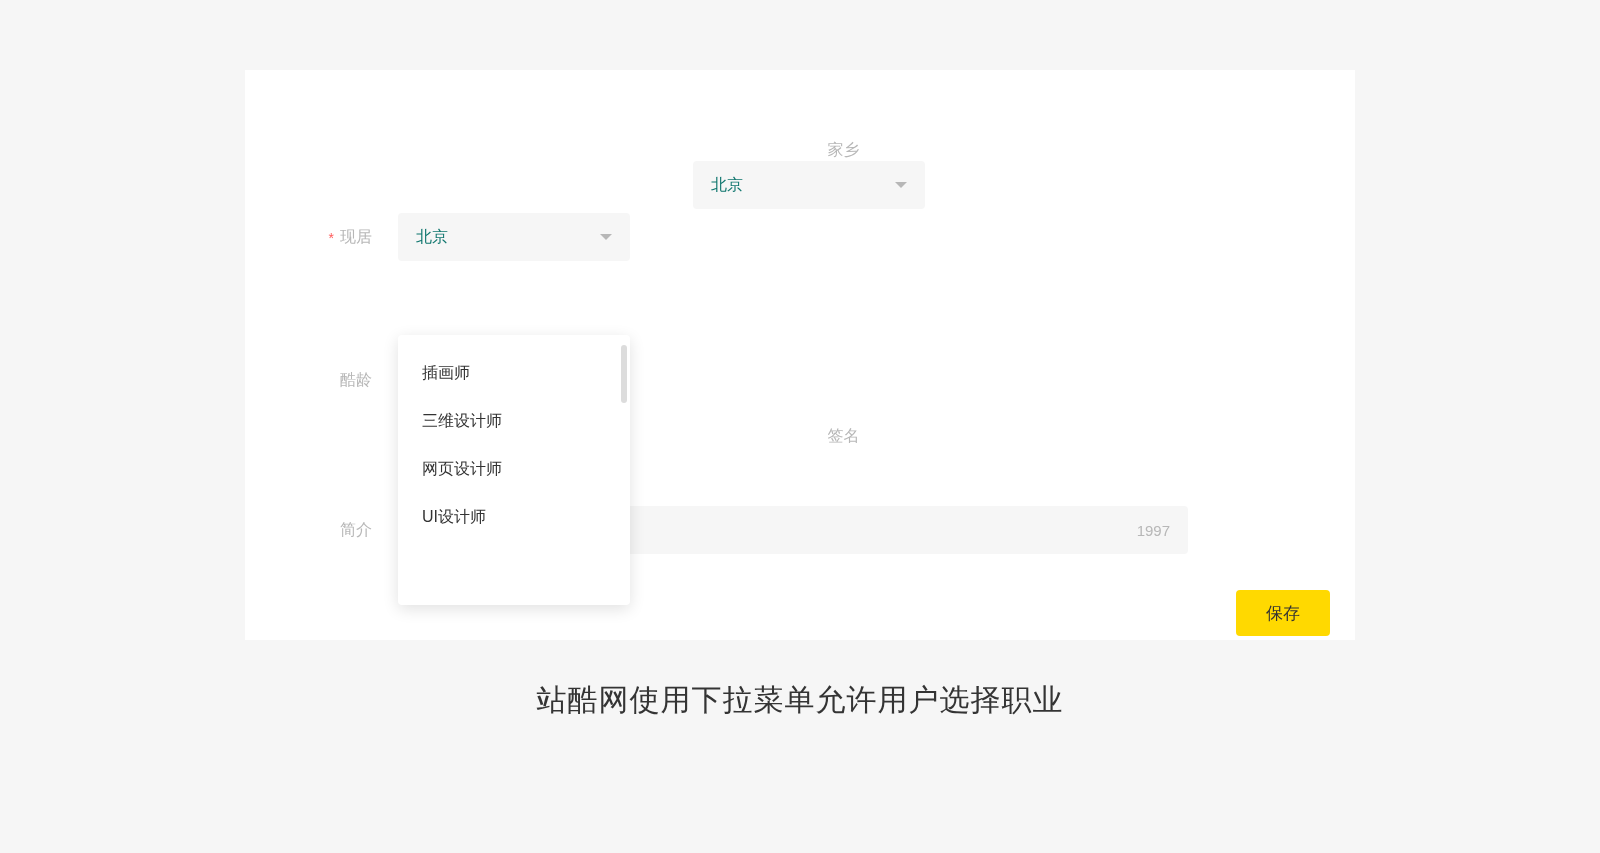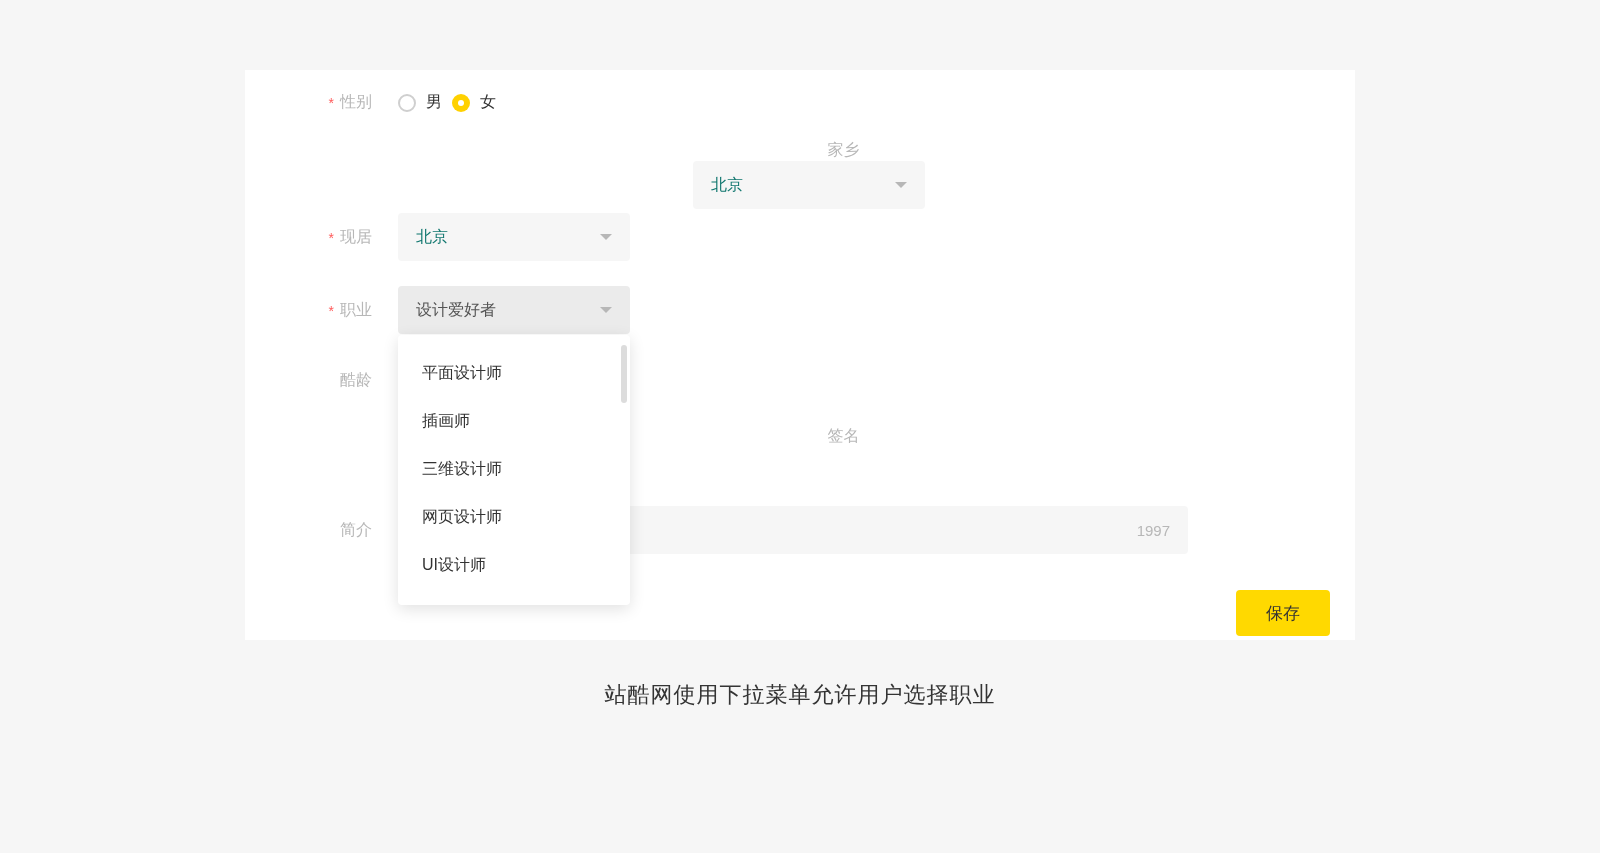--- a/index.html
+++ b/index.html
@@ -152,41 +152,30 @@
     height: 58px;
     background: #dcdcdc;
     border-radius: 3px;
   }
   .caption {
     position: absolute;
     top: 680px;
     left: 0;
     width: 1600px;
     text-align: center;
-    font-size: 22px;
+    font-size: 30px;
     color: #343434;
     letter-spacing: 1px;
   }
 </style>
 </head>
 <body>
 
 <div class="card">
 
-  <div class="row" style="top:22px;">
-    <div class="label-col">
-      <span class="required">*</span><span>性别</span>
-    </div>
-    <div class="radio-group">
-      <span class="radio unselected"></span>
-      <span class="radio-label">男</span>
-      <span class="radio selected"></span>
-      <span class="radio-label">女</span>
-    </div>
-  </div>
 
   <div class="row" style="top:70px;flex-direction:column;">
     <div class="label-col">
       <span>家乡</span>
     </div>
     <div class="select light">
       <span>北京</span>
       <span class="chevron"></span>
     </div>
   </div>
@@ -194,29 +183,20 @@
   <div class="row" style="top:143px;">
     <div class="label-col">
       <span class="required">*</span><span>现居</span>
     </div>
     <div class="select light">
       <span>北京</span>
       <span class="chevron"></span>
     </div>
   </div>
 
-  <div class="row" style="top:216px;">
-    <div class="label-col">
-      <span class="required">*</span><span>职业</span>
-    </div>
-    <div class="select active">
-      <span>设计爱好者</span>
-      <span class="chevron"></span>
-    </div>
-  </div>
 
   <div class="row" style="top:300px;">
     <div class="label-col">
       <span>酷龄</span>
     </div>
   </div>
 
   <div class="row" style="top:356px;flex-direction:column;">
     <div class="label-col">
       <span>签名</span>
@@ -226,21 +206,20 @@
   <div class="row" style="top:436px;">
     <div class="label-col">
       <span>简介</span>
     </div>
     <div class="textbox">
       <span class="counter">1997</span>
     </div>
   </div>
 
   <div class="dropdown">
-    <div class="dropdown-item">平面设计师</div>
     <div class="dropdown-item">插画师</div>
     <div class="dropdown-item">三维设计师</div>
     <div class="dropdown-item">网页设计师</div>
     <div class="dropdown-item">UI设计师</div>
     <div class="dropdown-scrollbar"></div>
   </div>
 
   <div class="save-btn">
     <span>保存</span>
   </div>

